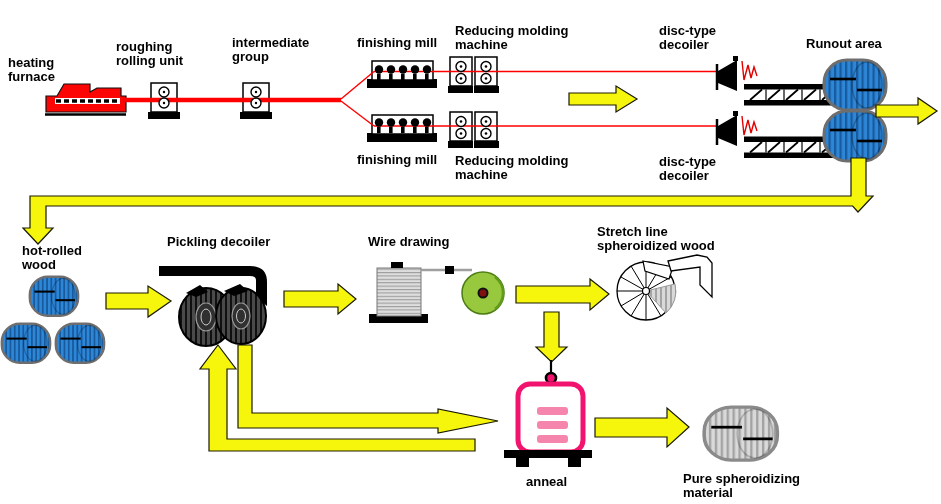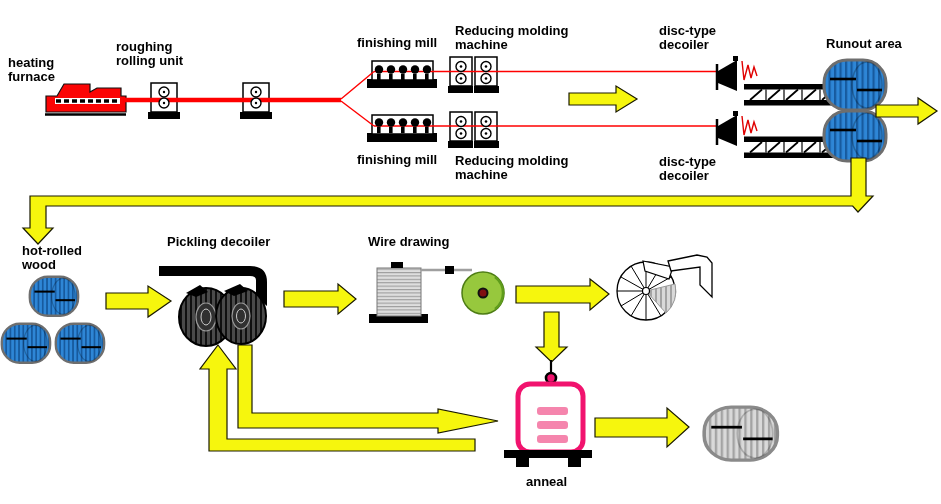--- a/index.html
+++ b/index.html
@@ -312,30 +312,36 @@
 
   <g>
     <use href="#coilG" transform="translate(703,406) scale(1.18,1.06)"></use>
   </g>
 </svg>
 
 <div class="lbl" style="left:8px;top:56px">heating
 furnace</div>
 <div class="lbl" style="left:116px;top:40px">roughing
 rolling unit</div>
+<div class="lbl" style="left:232px;top:36px">intermediate
+group</div>
 <div class="lbl" style="left:357px;top:36px">finishing mill</div>
 <div class="lbl" style="left:455px;top:24px">Reducing molding
 machine</div>
 <div class="lbl" style="left:659px;top:24px">disc-type
 decoiler</div>
-<div class="lbl" style="left:826px;top:37px">Runout area</div>
+<div class="lbl" style="left:806px;top:37px">Runout area</div>
 <div class="lbl" style="left:357px;top:153px">finishing mill</div>
 <div class="lbl" style="left:455px;top:154px">Reducing molding
 machine</div>
 <div class="lbl" style="left:659px;top:155px">disc-type
 decoiler</div>
 <div class="lbl" style="left:22px;top:244px">hot-rolled
 wood</div>
 <div class="lbl" style="left:167px;top:235px">Pickling decoiler</div>
 <div class="lbl" style="left:368px;top:235px">Wire drawing</div>
+<div class="lbl" style="left:597px;top:225px">Stretch line
+spheroidized wood</div>
 <div class="lbl" style="left:526px;top:475px">anneal</div>
+<div class="lbl" style="left:683px;top:472px">Pure spheroidizing
+material</div>
 
 </div>
 
 </body></html>

